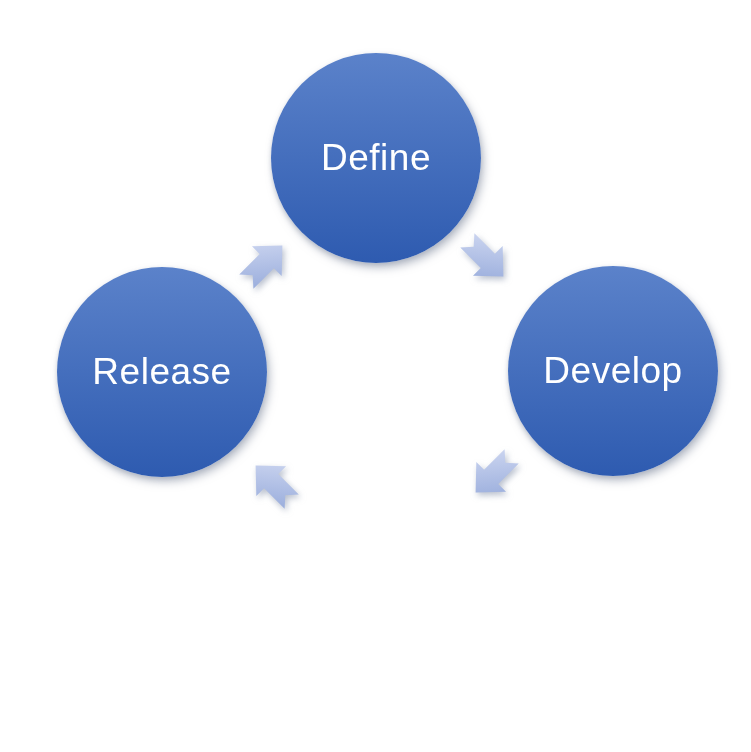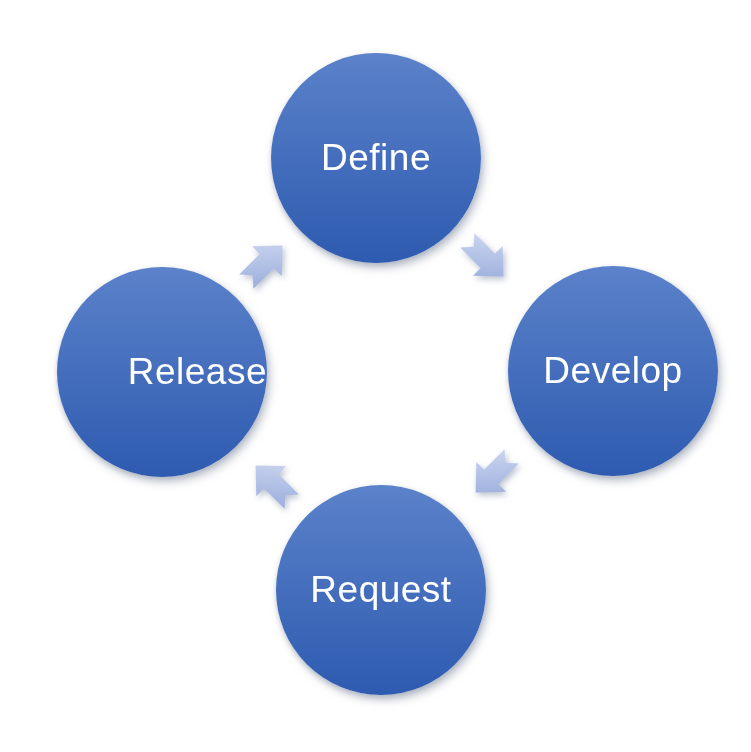--- a/index.html
+++ b/index.html
@@ -29,21 +29,21 @@
   .node-label {
     color: var(--node-text, #ffffff);
     font-size: 37px;
     font-weight: 400;
     letter-spacing: 0.5px;
     user-select: none;
   }
   .node-develop { left: 271px; top: 53px; }
   .node-define  { left: 508px; top: 266px; }
   .node-request { left: 276px; top: 485px; }
-  .node-release { left: 57px;  top: 267px; justify-content: flex-end; }
+  .node-release { left: 57px;  top: 267px; }
 
   .arrow-wrap {
     position: absolute;
     width: 80px;
     height: 80px;
     filter: drop-shadow(2px 3px 3px rgba(128, 140, 165, 0.55));
   }
   .arrow-wrap svg { display: block; width: 80px; height: 80px; }
   .arrow-tr { left: 445px; top: 218px; }
   .arrow-tr svg { transform: rotate(45deg); }
@@ -57,23 +57,20 @@
 </head>
 <body>
 
 <div class="canvas">
 
   <div class="node node-develop">
     <span class="node-label">Define</span>
   </div>
   <div class="node node-define">
     <span class="node-label">Develop</span>
-  </div>
-  <div class="node node-request">
-    <span class="node-label">Request</span>
   </div>
   <div class="node node-release">
     <span class="node-label">Release</span>
   </div>
 
   <div class="arrow-wrap arrow-tr">
     <svg viewBox="0 0 80 80" aria-hidden="true">
       <defs>
         <linearGradient id="g-tr" x1="0.15" y1="0.15" x2="0.85" y2="0.85">
           <stop offset="0" style="stop-color:var(--arrow-gradient-light,#c9d3ef)"></stop>

